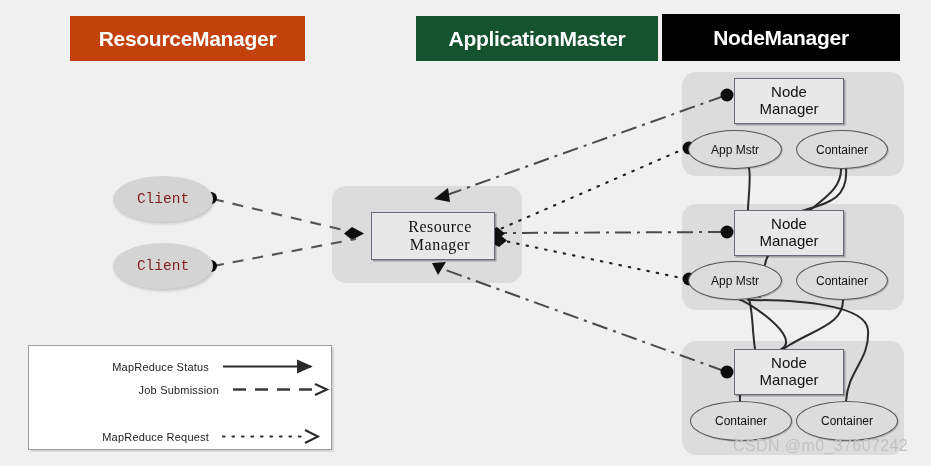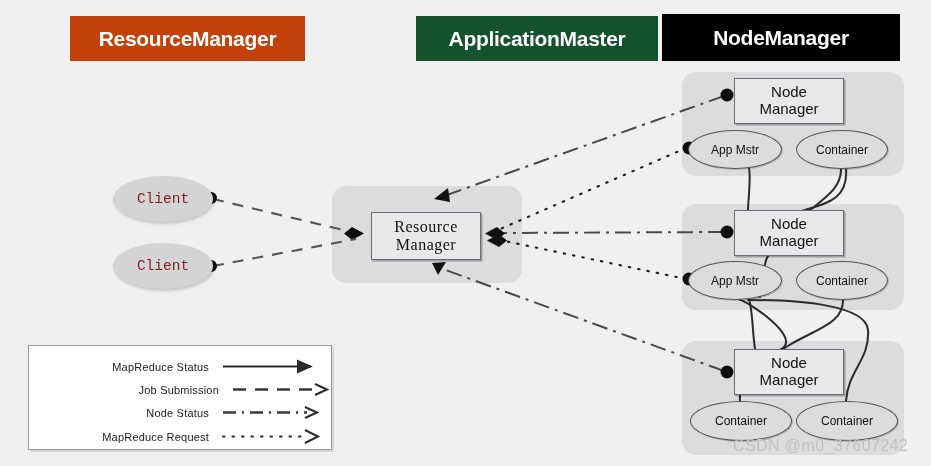--- a/index.html
+++ b/index.html
@@ -38,21 +38,21 @@
     box-shadow:1.5px 1.5px 0 rgba(0,0,0,0.28);
     display:flex;flex-direction:column;
     align-items:center;justify-content:center;
     color:#111111;
     line-height:1.12;
     text-align:center;
   }
   #box-rm{
     left:371px;top:212px;width:108px;height:46px;
     font-family:"Liberation Serif",serif;
-    font-size:16px;letter-spacing:0.5px;
+    font-size:16px;letter-spacing:0.5px;padding-left:14px;
   }
   .nm-box{
     width:108px;height:44px;
     font-family:"Liberation Sans",sans-serif;
     font-size:15px;
   }
   #box-nm1{left:734px;top:78px;}
   #box-nm2{left:734px;top:210px;}
   #box-nm3{left:734px;top:349px;}
 
@@ -258,29 +258,20 @@
   </div>
   <div class="legend-row" id="lr1">
     <div class="legend-label">Job Submission</div>
     <div class="legend-art">
       <svg width="110" height="21" style="position:absolute;left:0;top:0;">
         <line x1="2" y1="10.5" x2="86" y2="10.5" stroke="#3a3a3a" stroke-width="2.4" stroke-dasharray="13,9"></line>
         <path d="M84,5 L96,10.5 L84,16" fill="none" stroke="#2b2b2b" stroke-width="2"></path>
       </svg>
     </div>
   </div>
-  <div class="legend-row" id="lr2">
-    <div class="legend-label">Node Status</div>
-    <div class="legend-art">
-      <svg width="110" height="21" style="position:absolute;left:0;top:0;">
-        <line x1="2" y1="10.5" x2="86" y2="10.5" stroke="#3a3a3a" stroke-width="2.4" stroke-dasharray="13,6,2,6"></line>
-        <path d="M84,5 L96,10.5 L84,16" fill="none" stroke="#2b2b2b" stroke-width="2"></path>
-      </svg>
-    </div>
-  </div>
   <div class="legend-row" id="lr3">
     <div class="legend-label">MapReduce Request</div>
     <div class="legend-art">
       <svg width="110" height="21" style="position:absolute;left:0;top:0;">
         <line x1="2" y1="10.5" x2="84" y2="10.5" stroke="#2b2b2b" stroke-width="2.2" stroke-dasharray="1.5,8" stroke-linecap="round"></line>
         <path d="M84,4 L97,10.5 L84,17" fill="none" stroke="#2b2b2b" stroke-width="2"></path>
       </svg>
     </div>
   </div>
 </div>

